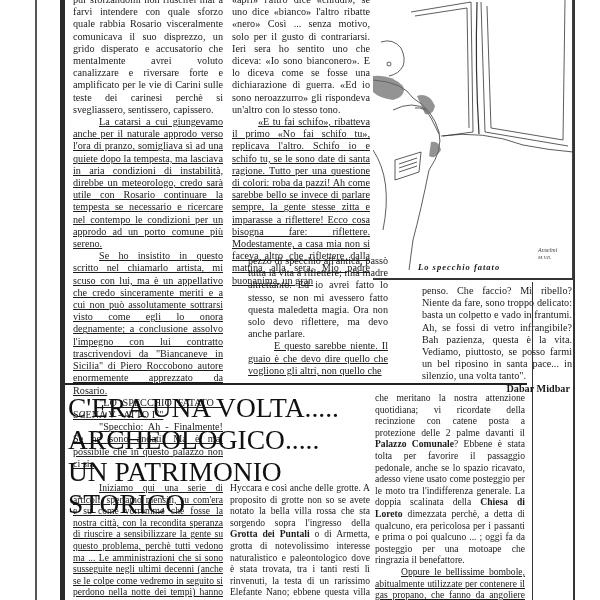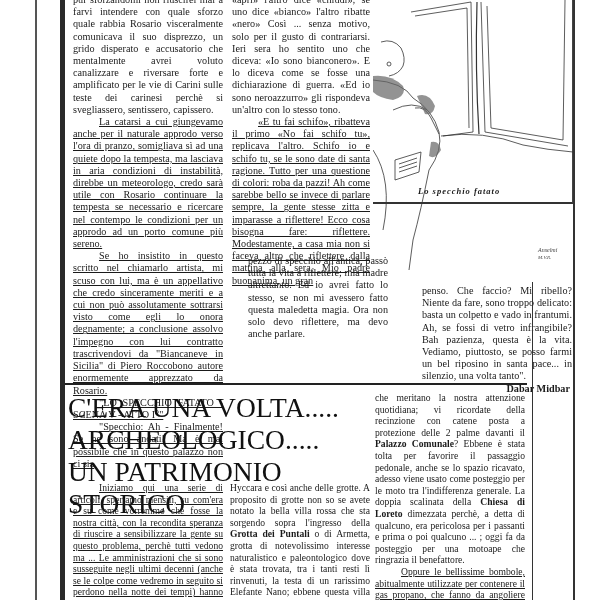--- a/index.html
+++ b/index.html
@@ -14,21 +14,21 @@
     .col p { margin: 0; }
     .col p.indent { text-indent: 26px; text-decoration: underline; }
 
     #col1 { left: 73px; top: -6px; width: 150px; }
     #col2 { left: 232px; top: -6px; width: 138px; }
     #col2b { left: 248px; top: 255px; width: 140px; }
     #col3 { left: 378px; top: 285px; width: 150px; margin-left: 44px; }
 
     .signature { text-align: right; font-weight: bold; padding-right: 2px; }
 
-    .illustration { position: absolute; left: 373px; top: 0; width: 200px; height: 204px; border-right: 1px solid #444; border-bottom: 2px solid #333; }
+    .illustration { position: absolute; left: 373px; top: 0; width: 200px; height: 280px; border-right: 1px solid #444; border-bottom: 2px solid #333; }
     .illustration svg { position: absolute; left: 0; top: 0; }
     .caption { position: absolute; left: 45px; bottom: 6px; font-size: 8.5px; font-style: italic; font-weight: bold; letter-spacing: 1px; }
 
     .col3-rule { position: absolute; left: 532px; top: 282px; width: 1px; height: 318px; background: #333; }
 
     .hrule { position: absolute; left: 65px; top: 383px; width: 462px; height: 2px; background: #222; }
 
     .headline { position: absolute; left: 68px; top: 392px; width: 300px; font-family: "Liberation Serif", serif; font-weight: normal; font-size: 27.5px; line-height: 32px; color: #111; }
 
     #body1 { left: 73px; top: 482px; width: 150px; font-size: 9.6px; line-height: 11.6px; }
@@ -50,20 +50,21 @@
   <p class="indent">"Specchio: Ah - Finalmente! Se ne sono andati! Ma è mai possibile che in questo palazzo non ci sia</p>
 </div>
 
 <div class="col" id="col2">
   <p>«apri» l'altro dice «chiudi»; se uno dice «bianco» l'altro ribatte «nero» Così ... senza motivo, solo per il gusto di contrariarsi. Ieri sera ho sentito uno che diceva: «Io sono bianconero». E lo diceva come se fosse una dichiarazione di guerra. «Ed io sono neroazzurro» gli rispondeva un'altro con lo stesso tono.</p>
   <p class="indent">«E tu fai schifo», ribatteva il primo «No fai schifo tu», replicava l'altro. Schifo io e schifo tu, se le sono date di santa ragione. Tutto per una questione di colori: roba da pazzi! Ah come sarebbe bello se invece di parlare sempre, la gente stesse zitta e imparasse a riflettere! Ecco cosa bisogna fare: riflettere. Modestamente, a casa mia non si faceva altro che riflettere dalla mattina alla sera. Mio padre buonanima, un gran</p>
 </div>
 
 <div class="col" id="col2b">
   <p>pezzo di specchio all'antica, passò tutta la vita a riflettere; mia madre altrettanto. Ed io avrei fatto lo stesso, se non mi avessero fatto questa maledetta magia. Ora non solo devo riflettere, ma devo anche parlare.</p>
+  <p class="indent">E questo sarebbe niente. Il guaio è che devo dire quello che vogliono gli altri, non quello che</p>
 </div>
 
 <div class="illustration">
   <svg width="200" height="280" viewBox="0 0 200 280">
     <g fill="none" stroke="#333" stroke-width="0.8">
 
       <path d="M38 12 L98 2 L100 132 L70 136"></path>
       <path d="M42 16 L94 8 L96 128"></path>
       <path d="M108 2 L112 132 L195 146"></path>
       <path d="M114 6 L118 128 L190 140 L192 0"></path>

